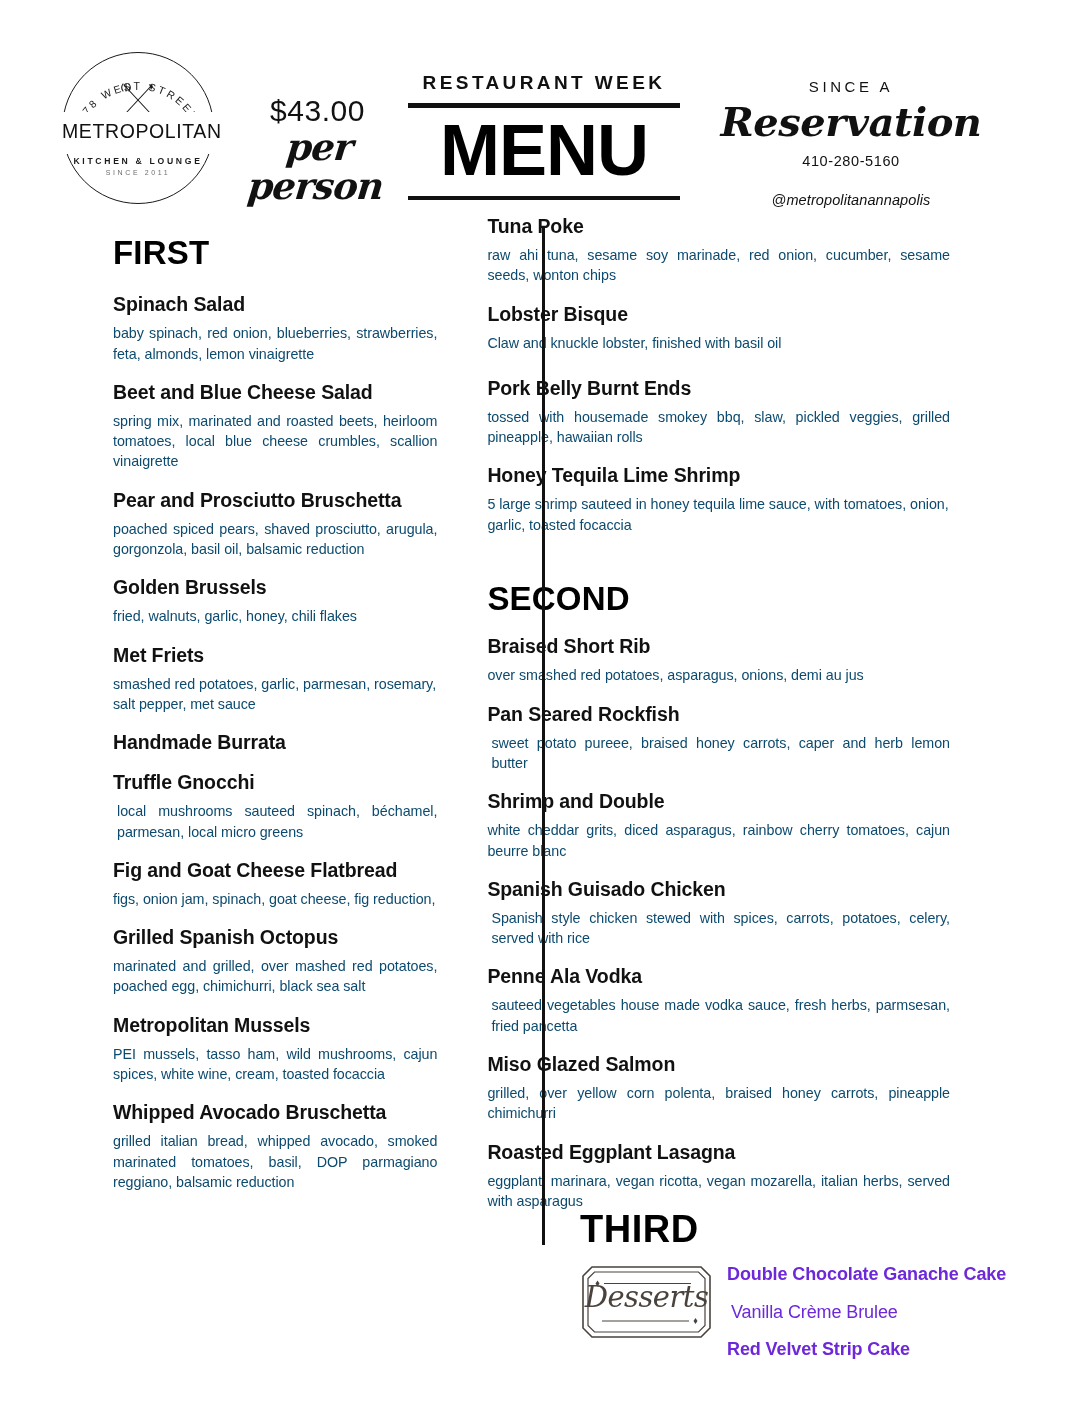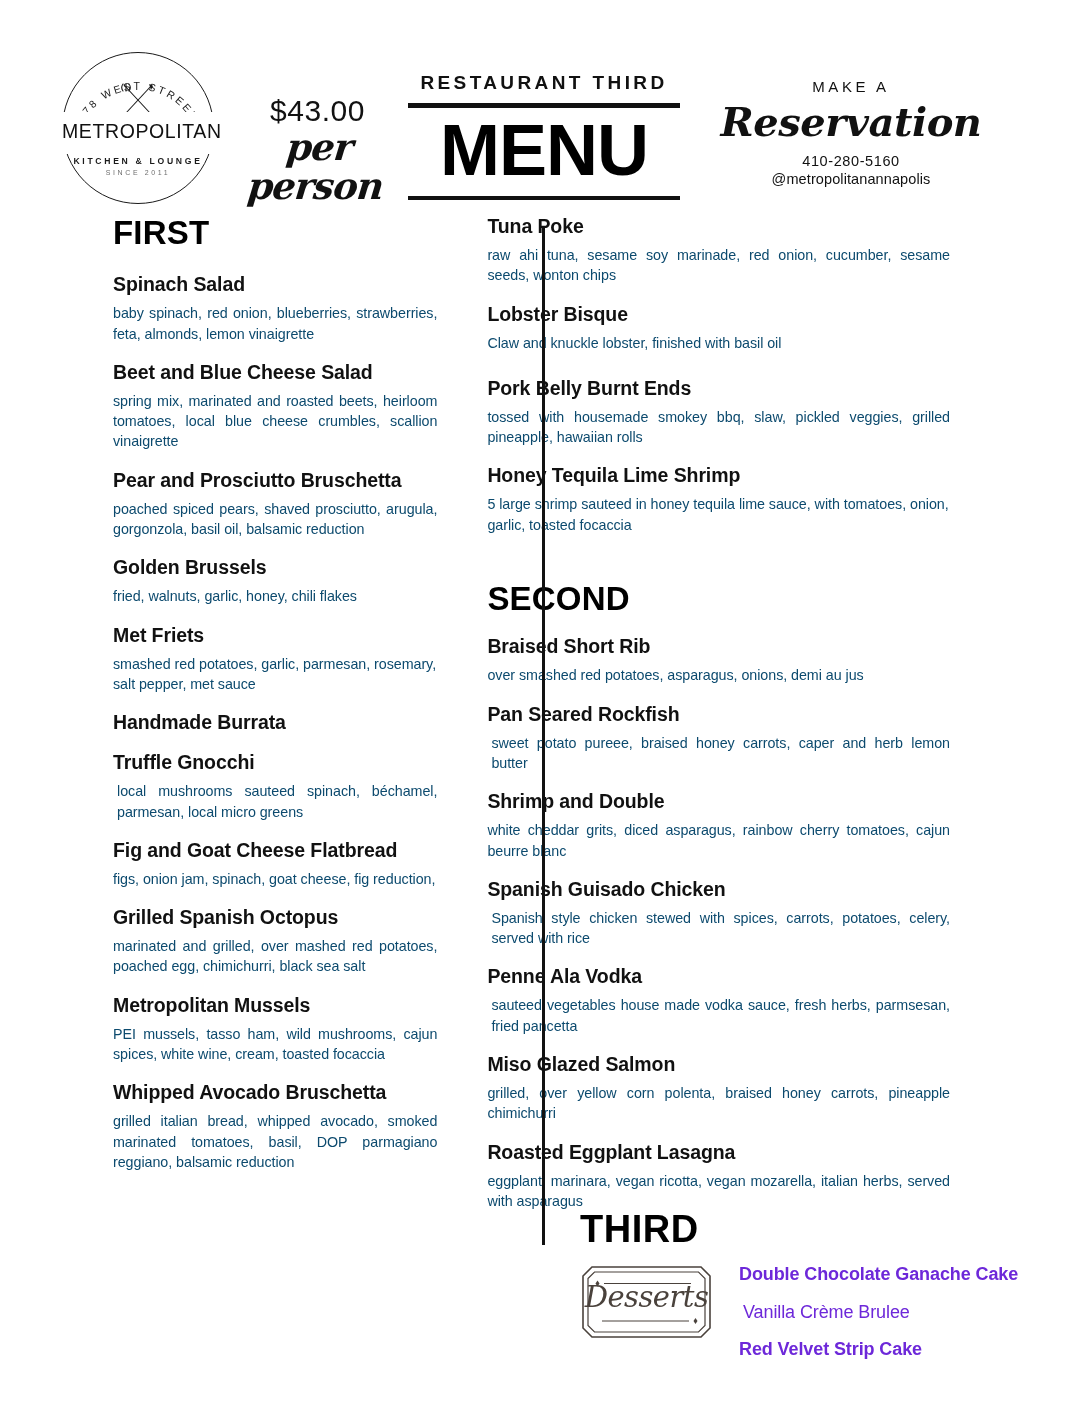--- a/index.html
+++ b/index.html
@@ -181,24 +181,25 @@
     margin-top: 4px;
     color: #111;
   }
   .resv-phone {
     margin-top: 8px;
     font-size: 14.5px;
     letter-spacing: 0.6px;
     color: #111;
   }
   .resv-handle {
-    margin-top: 2px;
+    margin-top: 23px;
     font-size: 14.5px;
     letter-spacing: 0.1px;
     color: #111;
+    font-style: italic;
   }
 
   
   .columns {
     position: relative;
     display: flex;
     padding: 0 50px 0 0;
   }
   .divider {
     position: absolute;
@@ -218,20 +219,21 @@
     padding-left: 38px;
     padding-right: 88px;
   }
 
   .section-title {
     font-size: 33px;
     font-weight: 700;
     letter-spacing: 0.2px;
     color: #000;
     line-height: 1.1;
+    margin-top: 20px;
   }
   .section-title.first { margin-bottom: 22px; }
   .section-title.second { margin-top: 46px; margin-bottom: 18px; }
 
   .dish { margin-bottom: 17px; }
   .dish-name {
     font-size: 19.5px;
     font-weight: 700;
     line-height: 1.18;
     letter-spacing: -0.1px;
@@ -260,21 +262,21 @@
     font-size: 38px;
     font-weight: 700;
     letter-spacing: 0.5px;
     color: #000;
     line-height: 1;
     margin-bottom: 14px;
   }
   .dessert-row {
     display: flex;
     align-items: flex-start;
-    gap: 26px;
+    gap: 14px;
   }
 
   
   .dessert-badge {
     position: relative;
     width: 133px;
     height: 76px;
     flex: 0 0 auto;
     margin-top: 2px;
   }
@@ -340,28 +342,28 @@
       <div class="logo-sub">KITCHEN &amp; LOUNGE</div>
       <div class="logo-since">SINCE 2011</div>
     </div>
 
     <div class="price-block">
       <div class="price-amount">$43.00</div>
       <div class="price-per">per person</div>
     </div>
 
     <div class="menu-block">
-      <div class="menu-kicker">RESTAURANT THIRD</div>
+      <div class="menu-kicker">RESTAURANT WEEK</div>
       <div class="menu-rule"></div>
       <div class="menu-word">MENU</div>
       <div class="menu-rule bottom"></div>
     </div>
 
     <div class="resv-block">
-      <div class="resv-kicker">MAKE A</div>
+      <div class="resv-kicker">SINCE A</div>
       <div class="resv-script">Reservation</div>
       <div class="resv-phone">410-280-5160</div>
       <div class="resv-handle">@metropolitanannapolis</div>
     </div>
   </div>
 
   <div class="columns">
     <div class="divider"></div>
 
     <div class="col-left">

